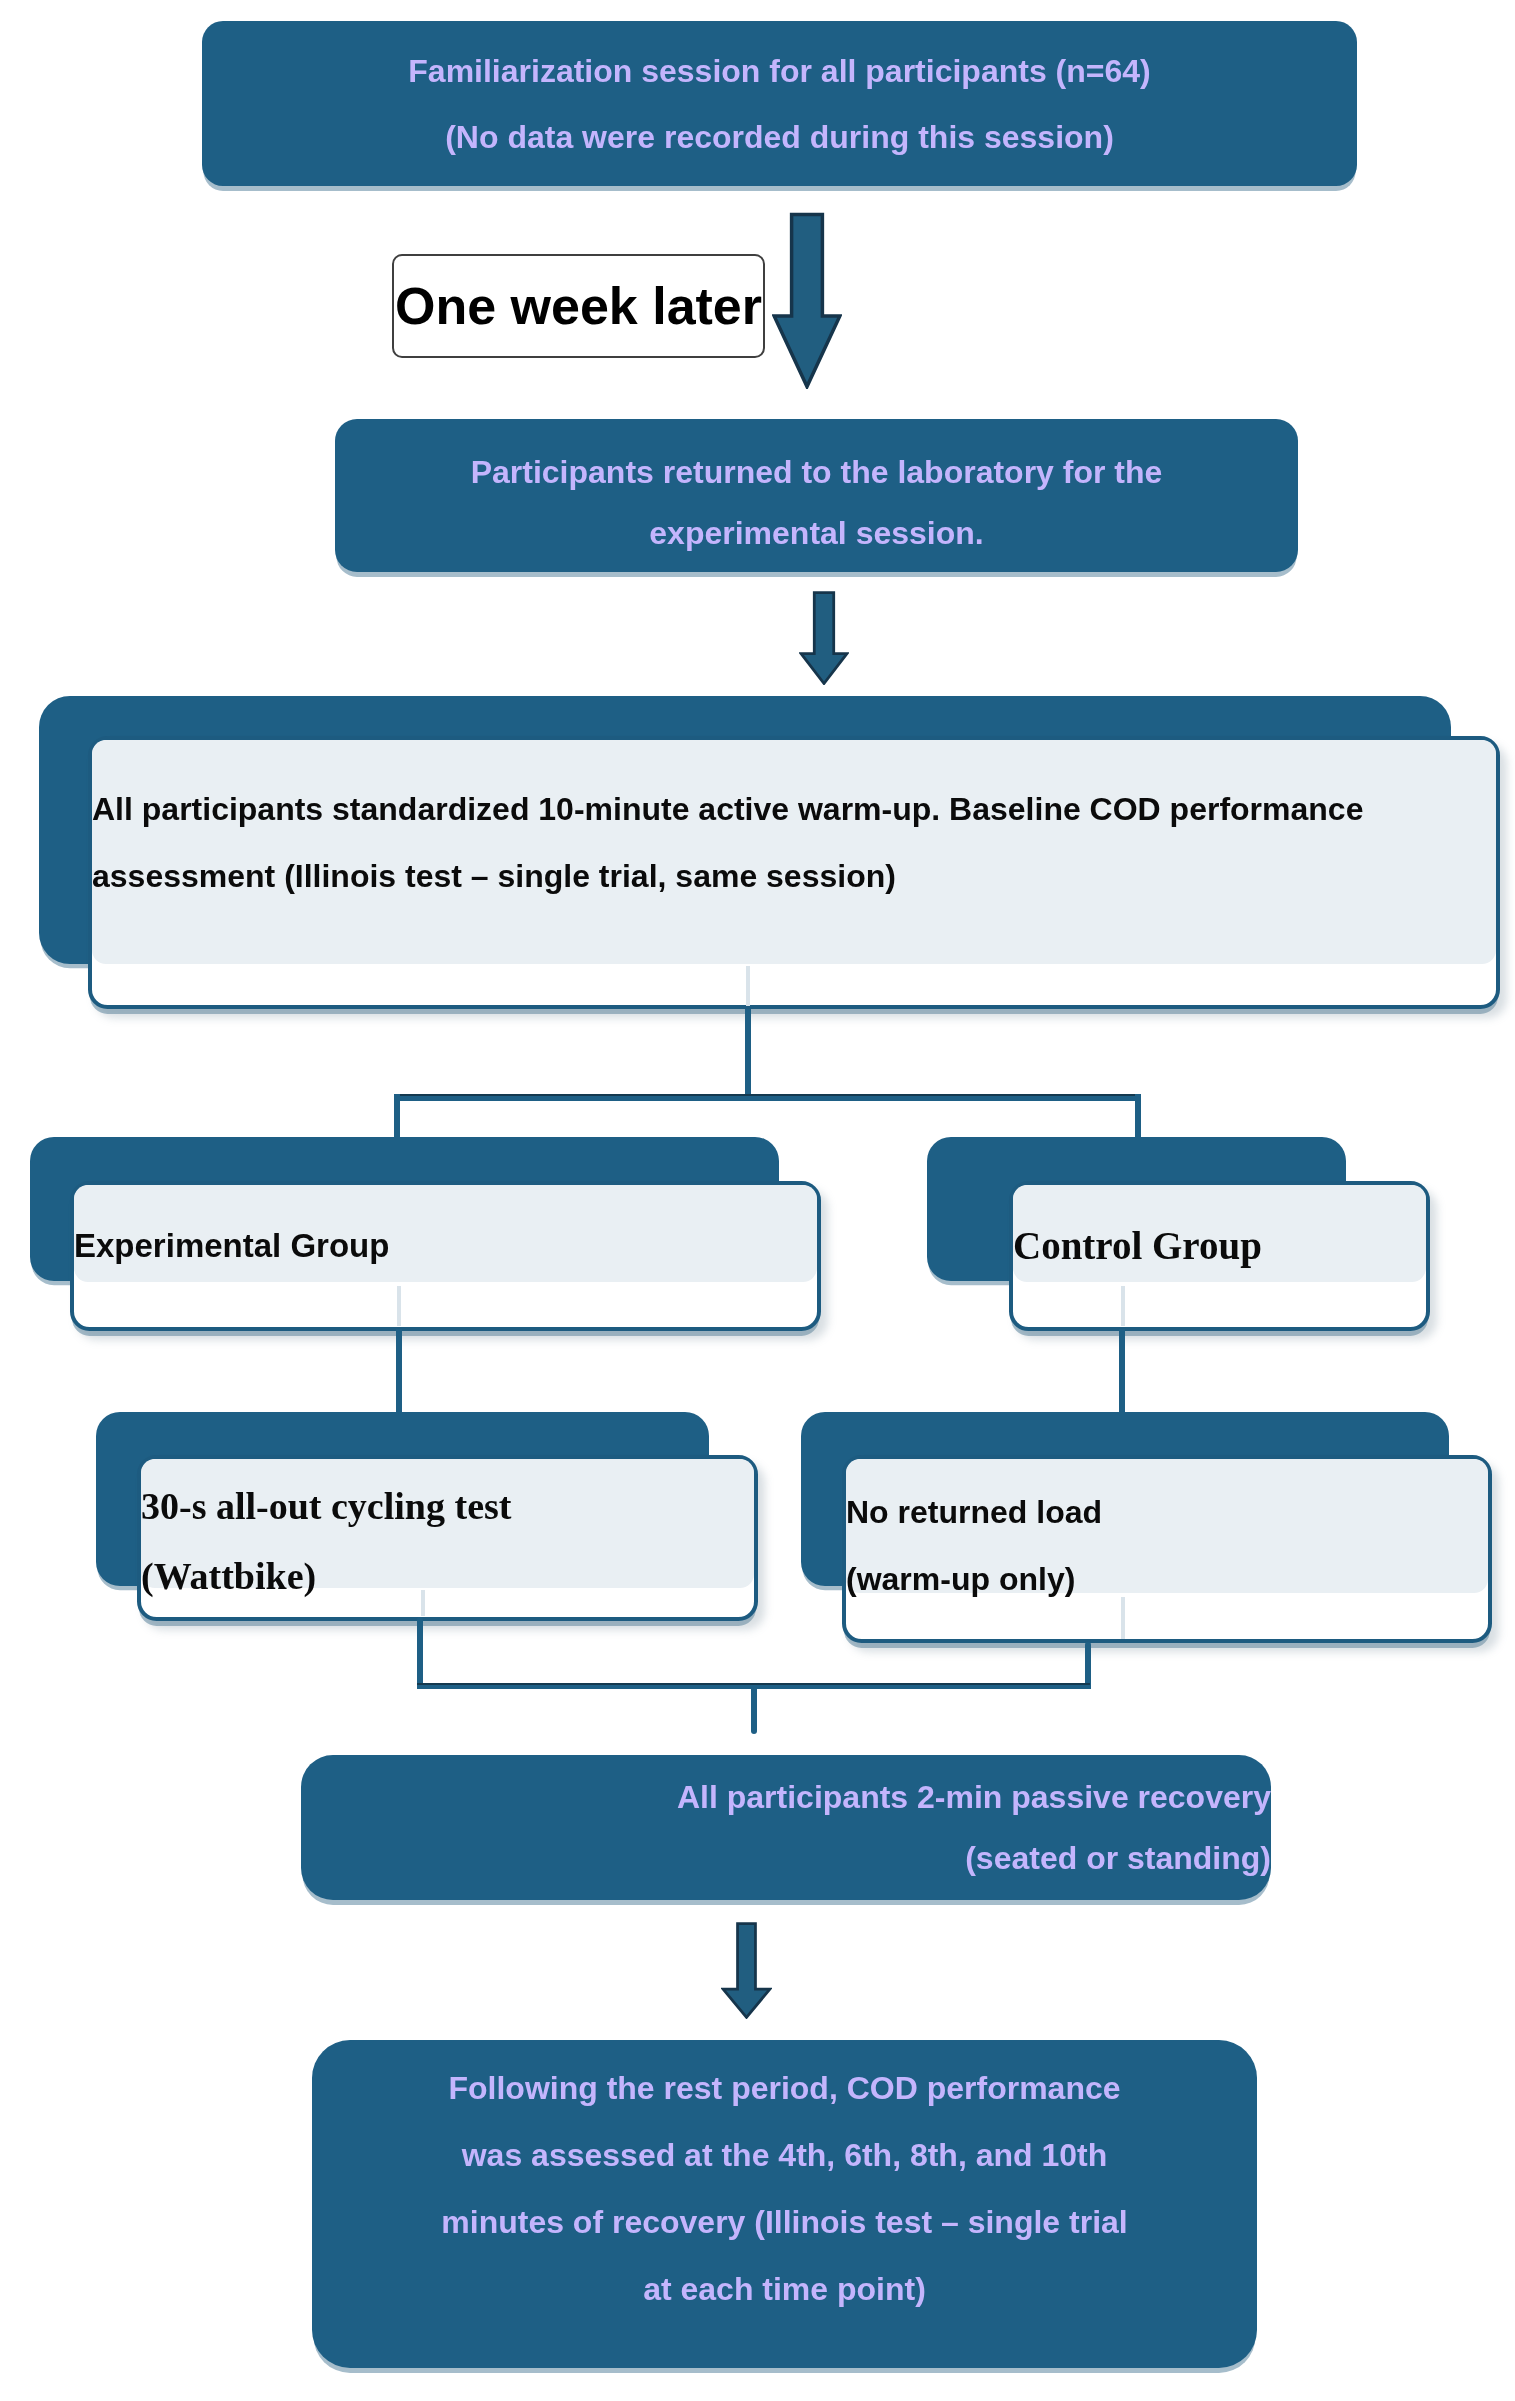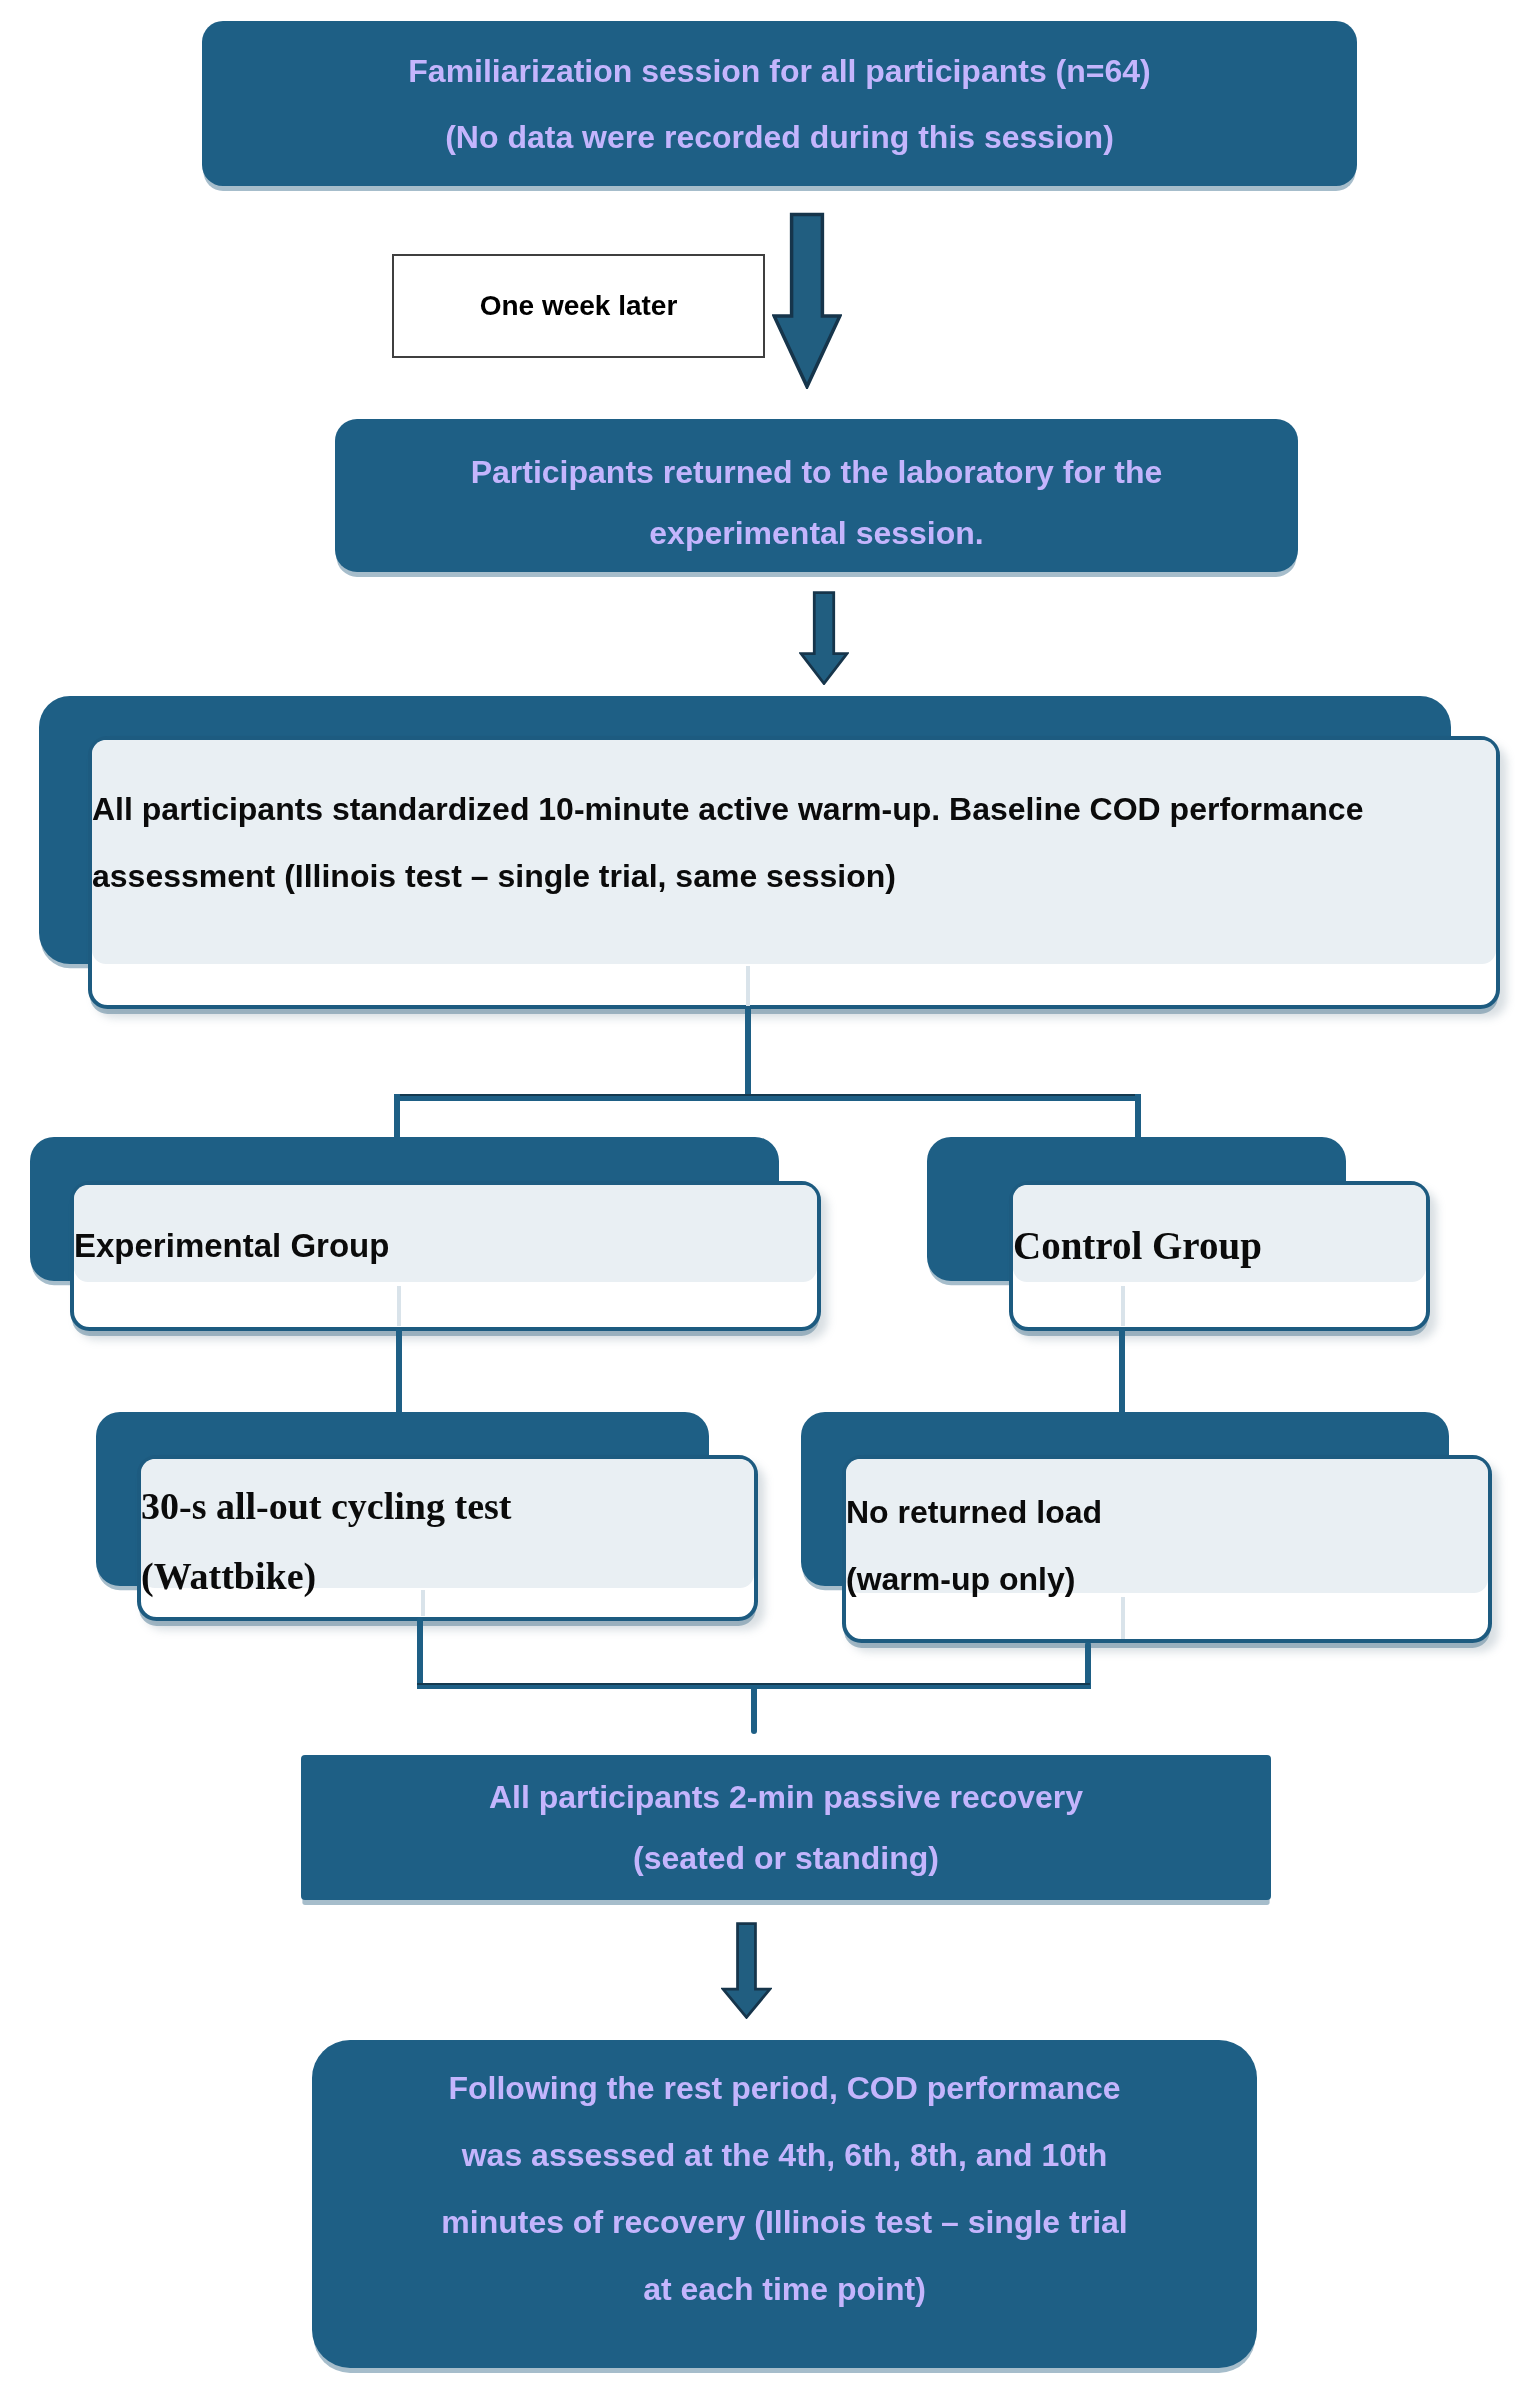--- a/index.html
+++ b/index.html
@@ -29,21 +29,21 @@
   .tail{background:#1E5F85;border-radius:0 0 4.2px 4.2px;}
 
   
   .plain-box{background:#ffffff;border:2.8px solid #3F3F3F;color:#000;
              font-weight:bold;display:flex;justify-content:center;align-items:center;text-align:center;}
 
   .fs46{font-size:32px;line-height:66px;}
   .fs46b{font-size:32px;line-height:61px;}
   .fs46c{font-size:32px;line-height:67px;}
   .fs46d{font-size:32px;line-height:67px;}
-  .fs58{font-size:28px;}
+  .fs58{font-size:52px;border-radius:10px;}
   .fs54{font-size:38px;line-height:70px;}
   svg{display:block;}
 </style>
 </head>
 <body>
 
 <div class="canvas">
 
   <div class="abs dark-node fs46" style="left:202px;top:21px;width:1155px;height:165px;border-radius:21px;">
     <span class="ln">Familiarization session for all participants (n=64)</span>
@@ -126,21 +126,21 @@
     </div>
   </div>
 
   <div class="abs lightline" style="left:421px;top:1590px;width:4.2px;height:26.4px;"></div>
   <div class="abs lightline" style="left:1121px;top:1597px;width:4.2px;height:42px;"></div>
   <div class="abs conn" style="left:417px;top:1617px;width:5.6px;height:72px;border-radius:2.8px 2.8px 0 0;"></div>
   <div class="abs conn" style="left:1085px;top:1642px;width:5.6px;height:47px;border-radius:2.8px 2.8px 0 0;"></div>
   <div class="abs conn-topline" style="left:417px;top:1683px;width:673px;height:6.3px;"></div>
   <div class="abs tail" style="left:751px;top:1689px;width:6.3px;height:45px;"></div>
 
-  <div class="abs dark-node fs46b" style="left:301px;top:1755px;width:970px;height:145px;border-radius:4px;">
+  <div class="abs dark-node fs46b" style="left:301px;top:1755px;width:970px;height:145px;border-radius:32px;align-items:flex-end;">
     <span class="ln">All participants 2-min passive recovery</span>
     <span class="ln">(seated or standing)</span>
   </div>
 
   <div class="abs" style="left:721px;top:1922px;width:51px;height:97px;">
     <svg width="51" height="97" viewBox="0 0 74 140">
       <polygon points="24,2 50,2 50,97 71,97 37,138 3,97 24,97" fill="#215E80" stroke="#16354B" stroke-width="4"></polygon>
     </svg>
   </div>
 

